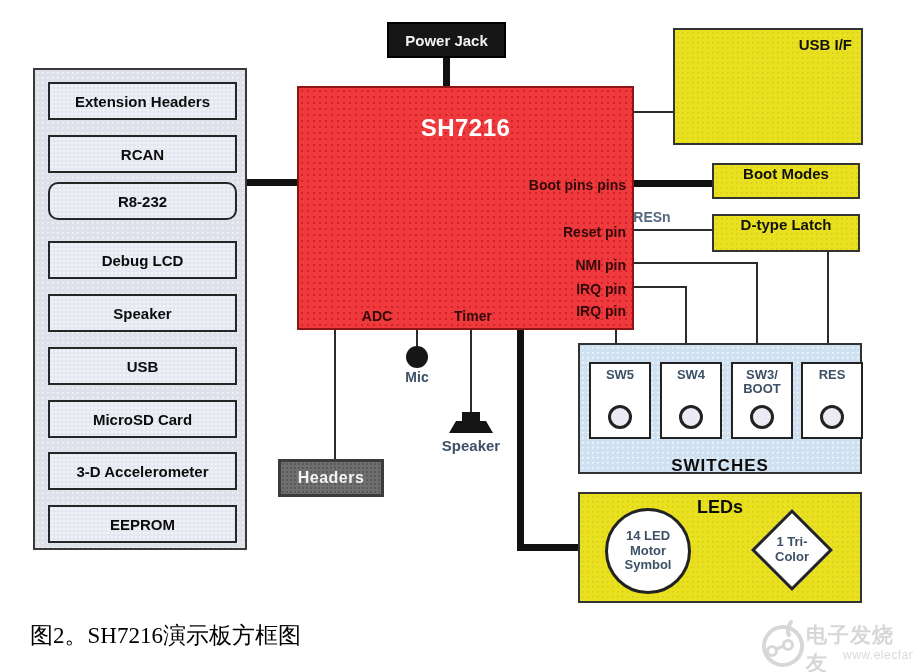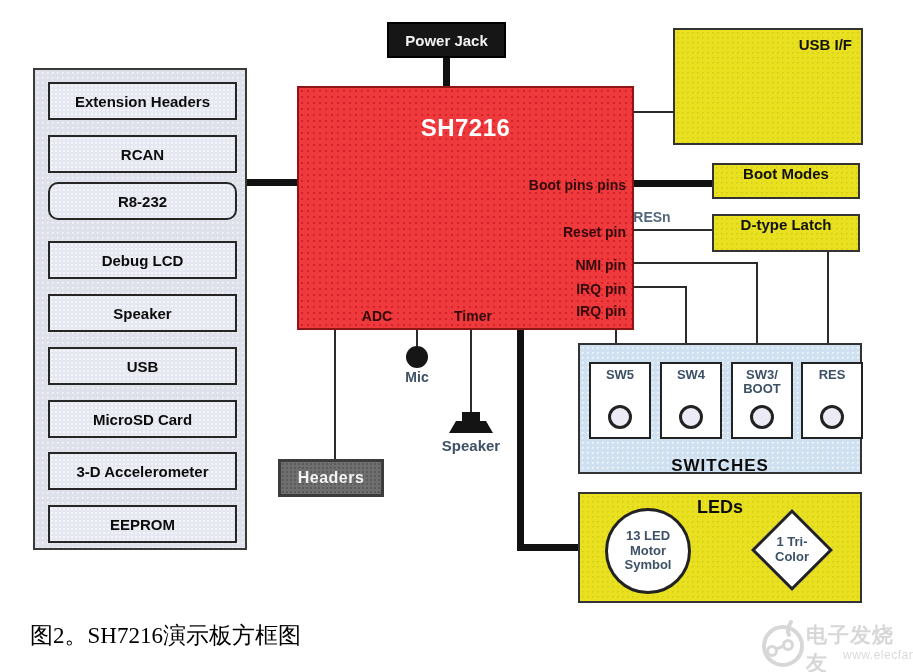--- a/index.html
+++ b/index.html
@@ -250,21 +250,21 @@
     </div>
     <div class="swbox" style="left:221px;">
       <div class="swlabel">RES</div>
       <div class="swcircle"></div>
     </div>
     <div class="sw-title">SWITCHES</div>
   </div>
 
   <div class="abs ybox leds">
     <div class="leds-title">LEDs</div>
-    <div class="led-circle">13 LED
+    <div class="led-circle">14 LED
 Motor
 Symbol</div>
     <div class="led-diamond"></div>
     <div class="led-diamond-text">1 Tri-
 Color</div>
   </div>
 
   <div class="caption">图2。SH7216演示板方框图</div>
 
   <svg class="abs" style="left:759px;top:618px;" width="50" height="52" viewBox="0 0 50 52">

